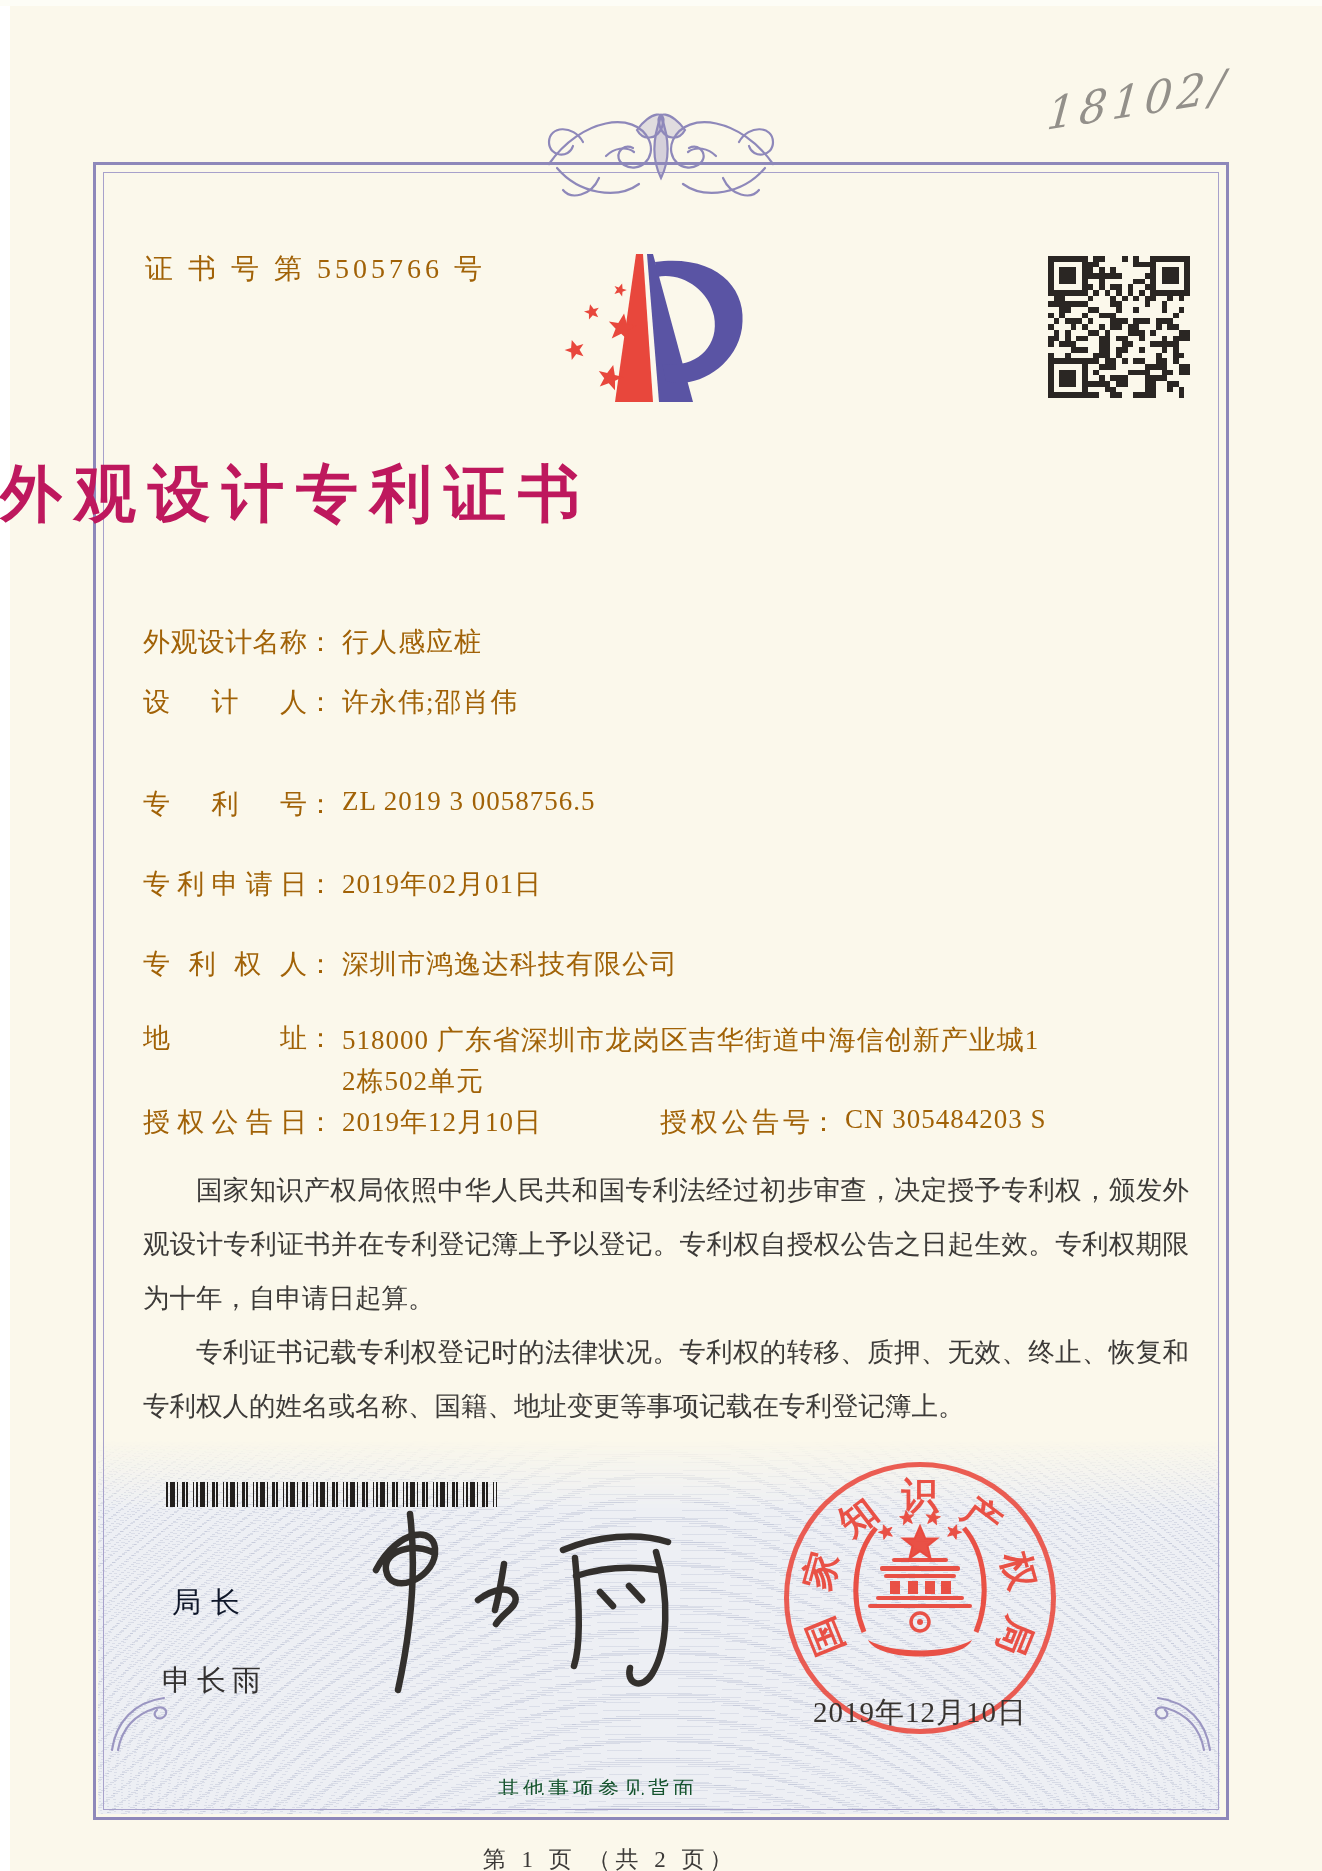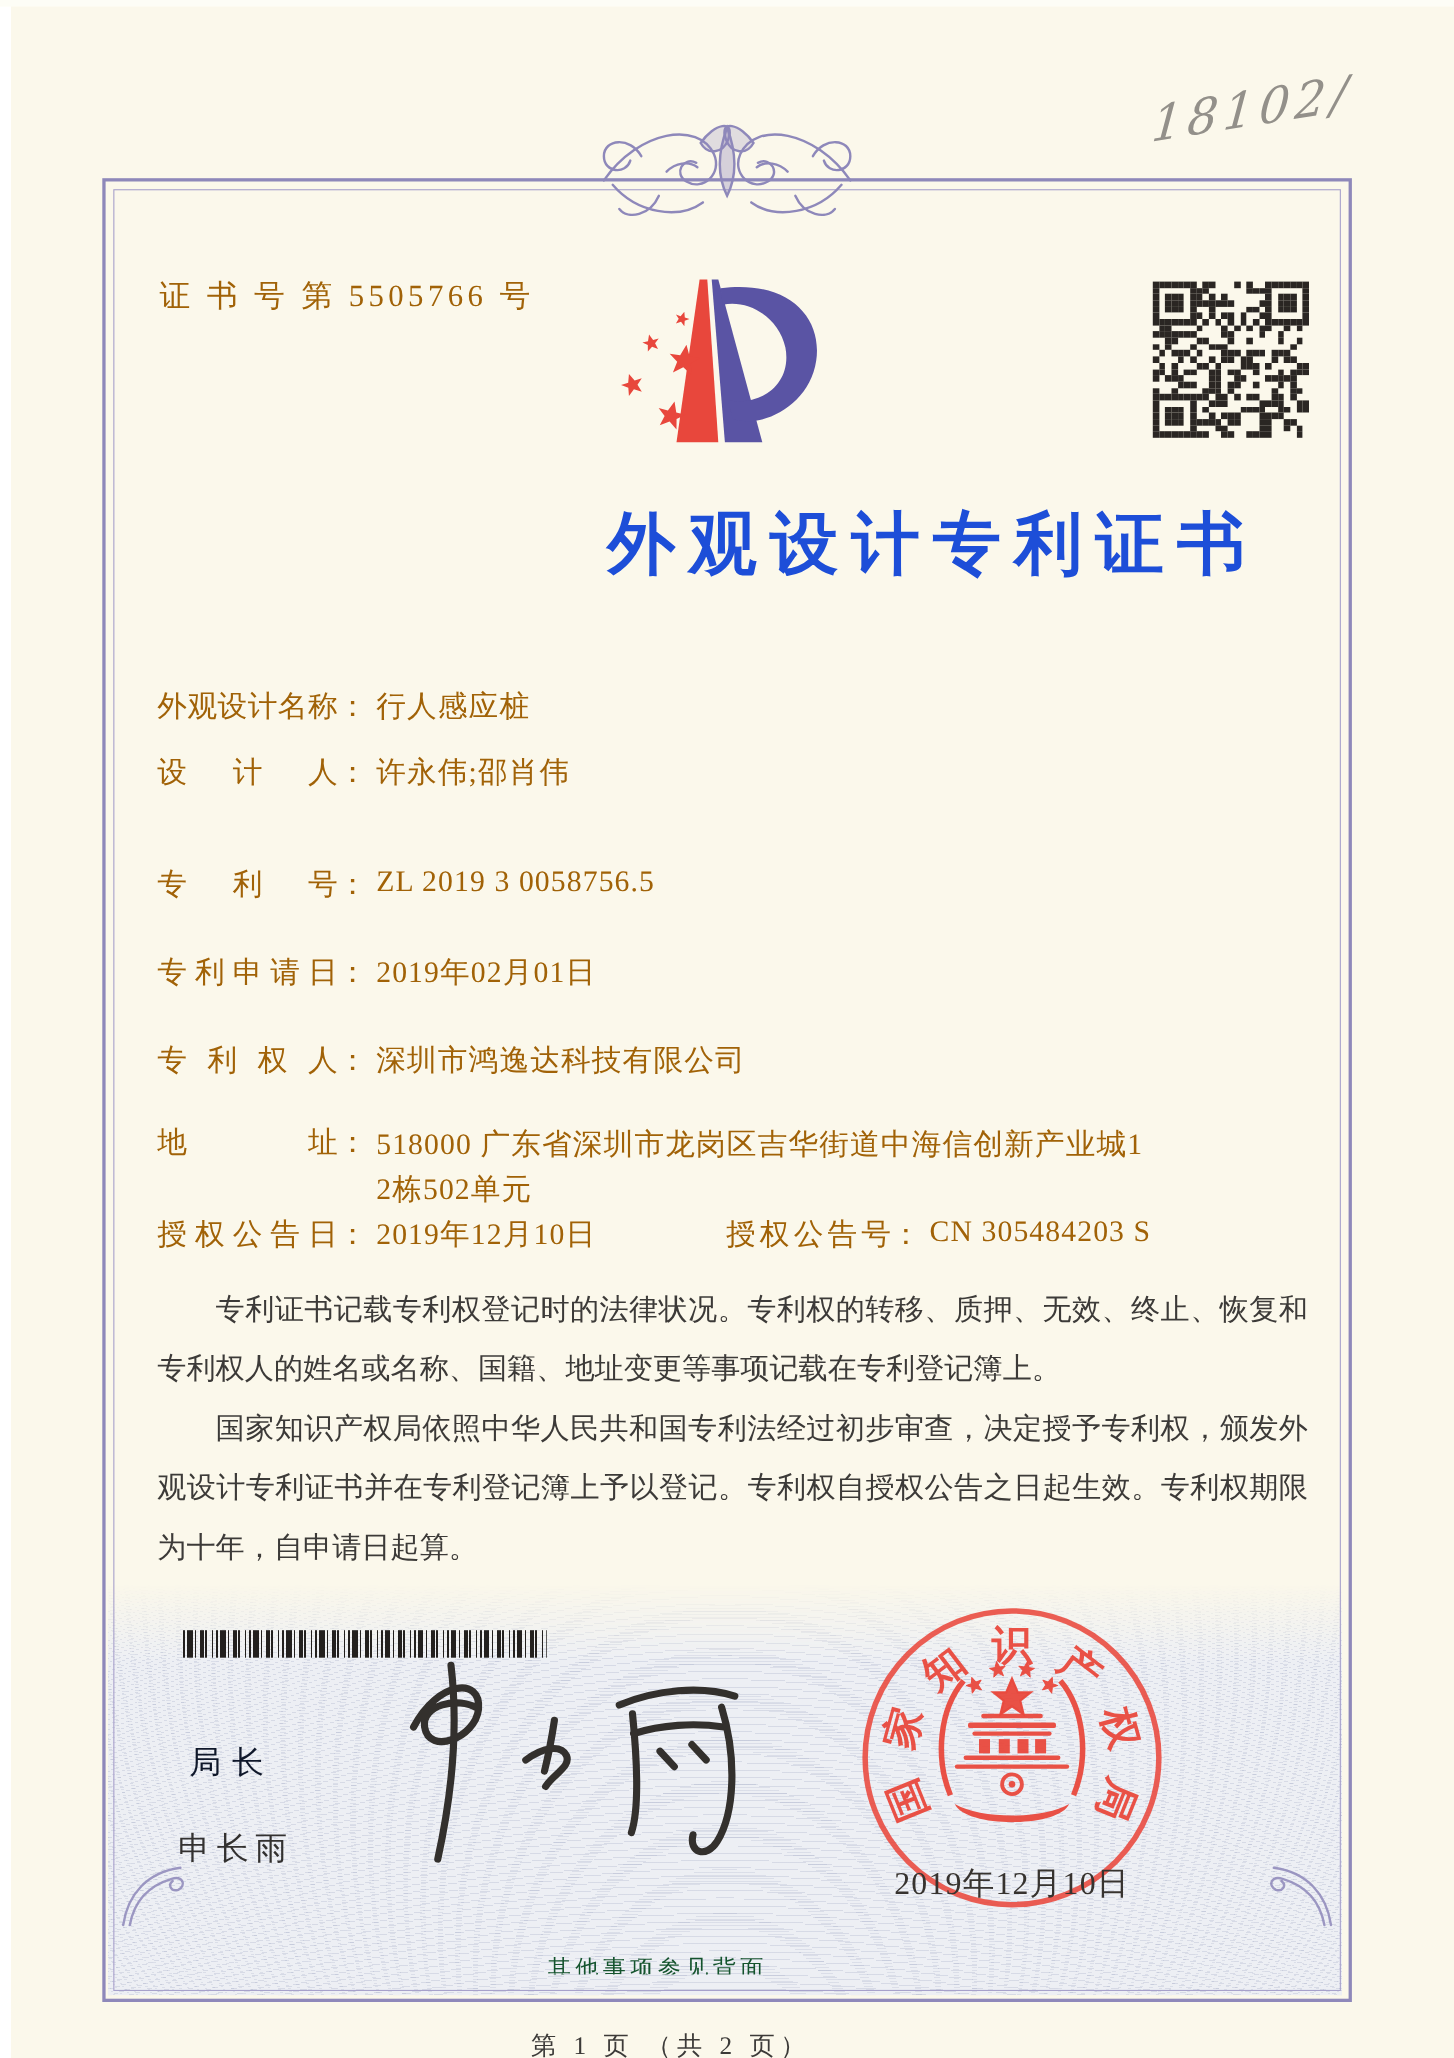--- a/index.html
+++ b/index.html
@@ -30,22 +30,22 @@
   }
 
   .logo{left:556px;top:248px;width:206px;height:162px;}
 
   .qr{left:1048px;top:256px;width:142px;height:142px;display:grid;
       grid-template-columns:repeat(25,1fr);grid-template-rows:repeat(25,1fr);}
   .qr i{display:block;}
   .qr i.on{background:#2a2623;}
 
   .page-title{
-    left:0;top:452px;width:1144px;text-align:right;
-    font-size:62px;font-weight:bold;letter-spacing:12px;color:#1d4ed8;
+    left:0;top:452px;width:1144px;text-align:left;
+    font-size:62px;font-weight:bold;letter-spacing:12px;color:#be185d;
   }
 
   .field-row{left:143px;width:1050px;font-size:27px;color:#a16207;}
   .flabel{display:inline-block;width:164px;text-align:justify;text-align-last:justify;vertical-align:top;}
   .colon{vertical-align:top;}
   .fvalue{margin-left:8px;vertical-align:top;letter-spacing:1px;}
   .addr-val{display:inline-block;vertical-align:top;margin-left:8px;max-width:800px;letter-spacing:1px;line-height:41px;}
   .grant-no-group{position:absolute;left:517px;top:0;white-space:nowrap;}
 
   .legal{left:143px;top:1163px;width:1046px;font-size:26.5px;line-height:54px;
@@ -805,22 +805,22 @@
     <span class="flabel">地址</span><span class="colon">：</span><span class="addr-val"><span>518000 广东省深圳市龙岗区吉华街道中海信创新产业城1</span><br><span>2栋502单元</span></span>
   </div>
   <div class="abs field-row" style="top:1104px;">
     <span class="flabel">授权公告日</span><span class="colon">：</span><span class="fvalue">2019年12月10日</span>
     <span class="grant-no-group">
       <span class="flabel" style="width:150px;">授权公告号</span><span class="colon">：</span><span class="fvalue">CN 305484203 S</span>
     </span>
   </div>
 
   <div class="abs legal">
+    <p>国家知识产权局依照中华人民共和国专利法经过初步审查，决定授予专利权，颁发外观设计专利证书并在专利登记簿上予以登记。专利权自授权公告之日起生效。专利权期限为十年，自申请日起算。</p>
     <p>专利证书记载专利权登记时的法律状况。专利权的转移、质押、无效、终止、恢复和专利权人的姓名或名称、国籍、地址变更等事项记载在专利登记簿上。</p>
-    <p>国家知识产权局依照中华人民共和国专利法经过初步审查，决定授予专利权，颁发外观设计专利证书并在专利登记簿上予以登记。专利权自授权公告之日起生效。专利权期限为十年，自申请日起算。</p>
   </div>
 
   <div class="abs barcode"></div>
 
   <div class="abs director-title">局长</div>
   <div class="abs director-name">申长雨</div>
 
   <svg class="abs autograph" viewBox="0 0 336 192">
     <g stroke="#33302d" stroke-width="6.5" fill="none" stroke-linecap="round" stroke-linejoin="round">
       <path d="M38,62 C60,20 100,16 97,46 C94,72 52,88 48,62 C45,42 78,34 96,45"></path>

